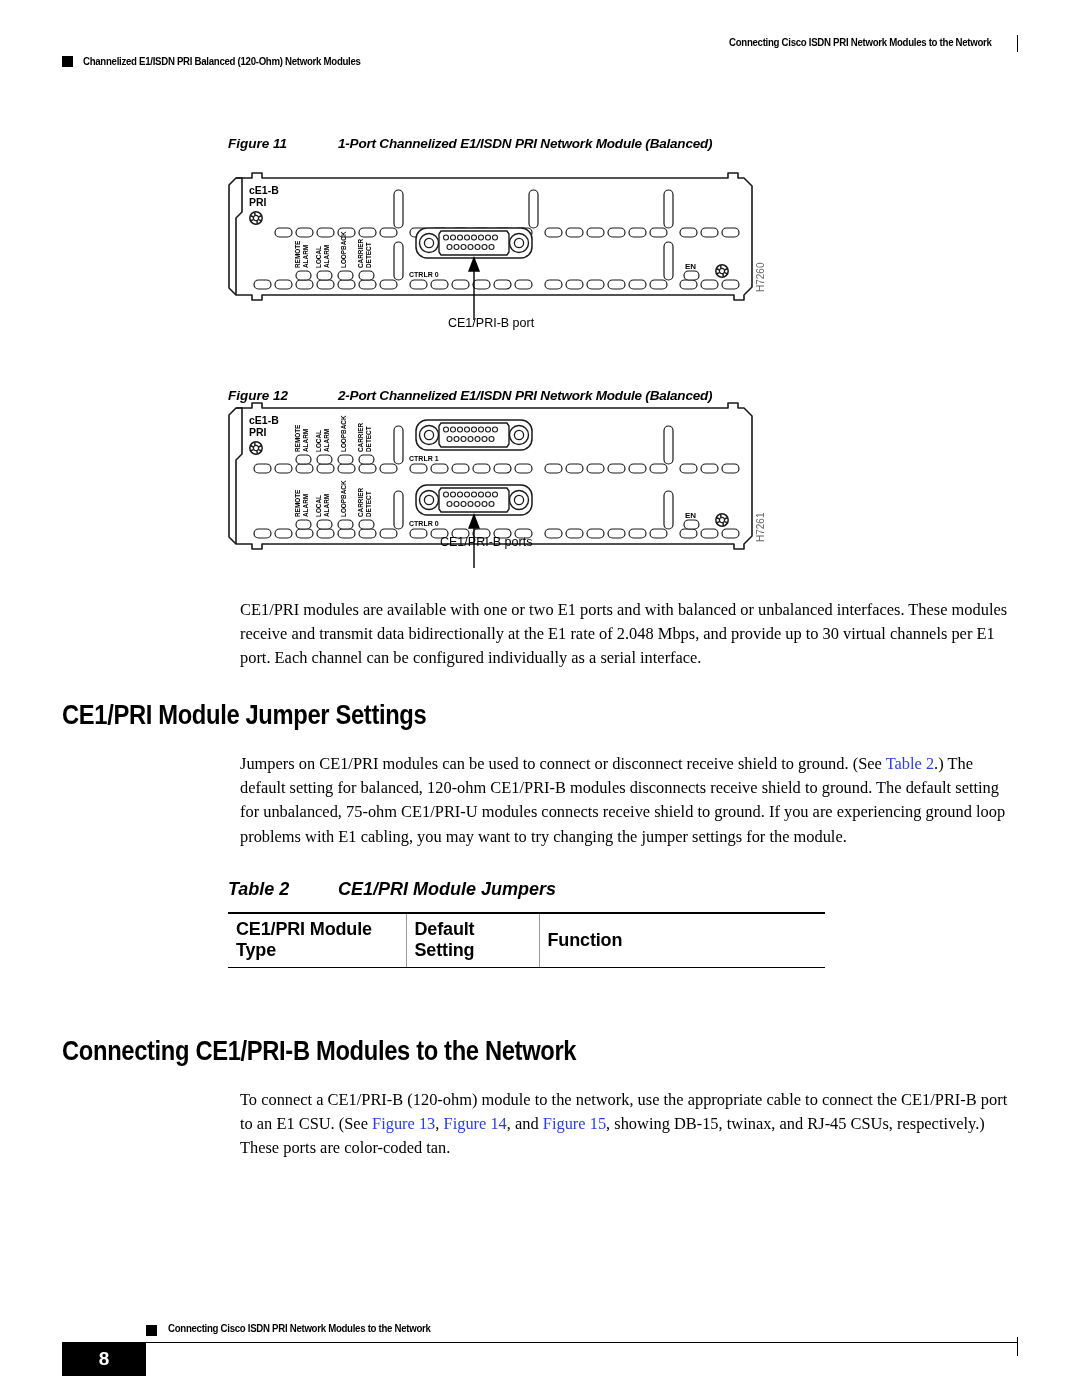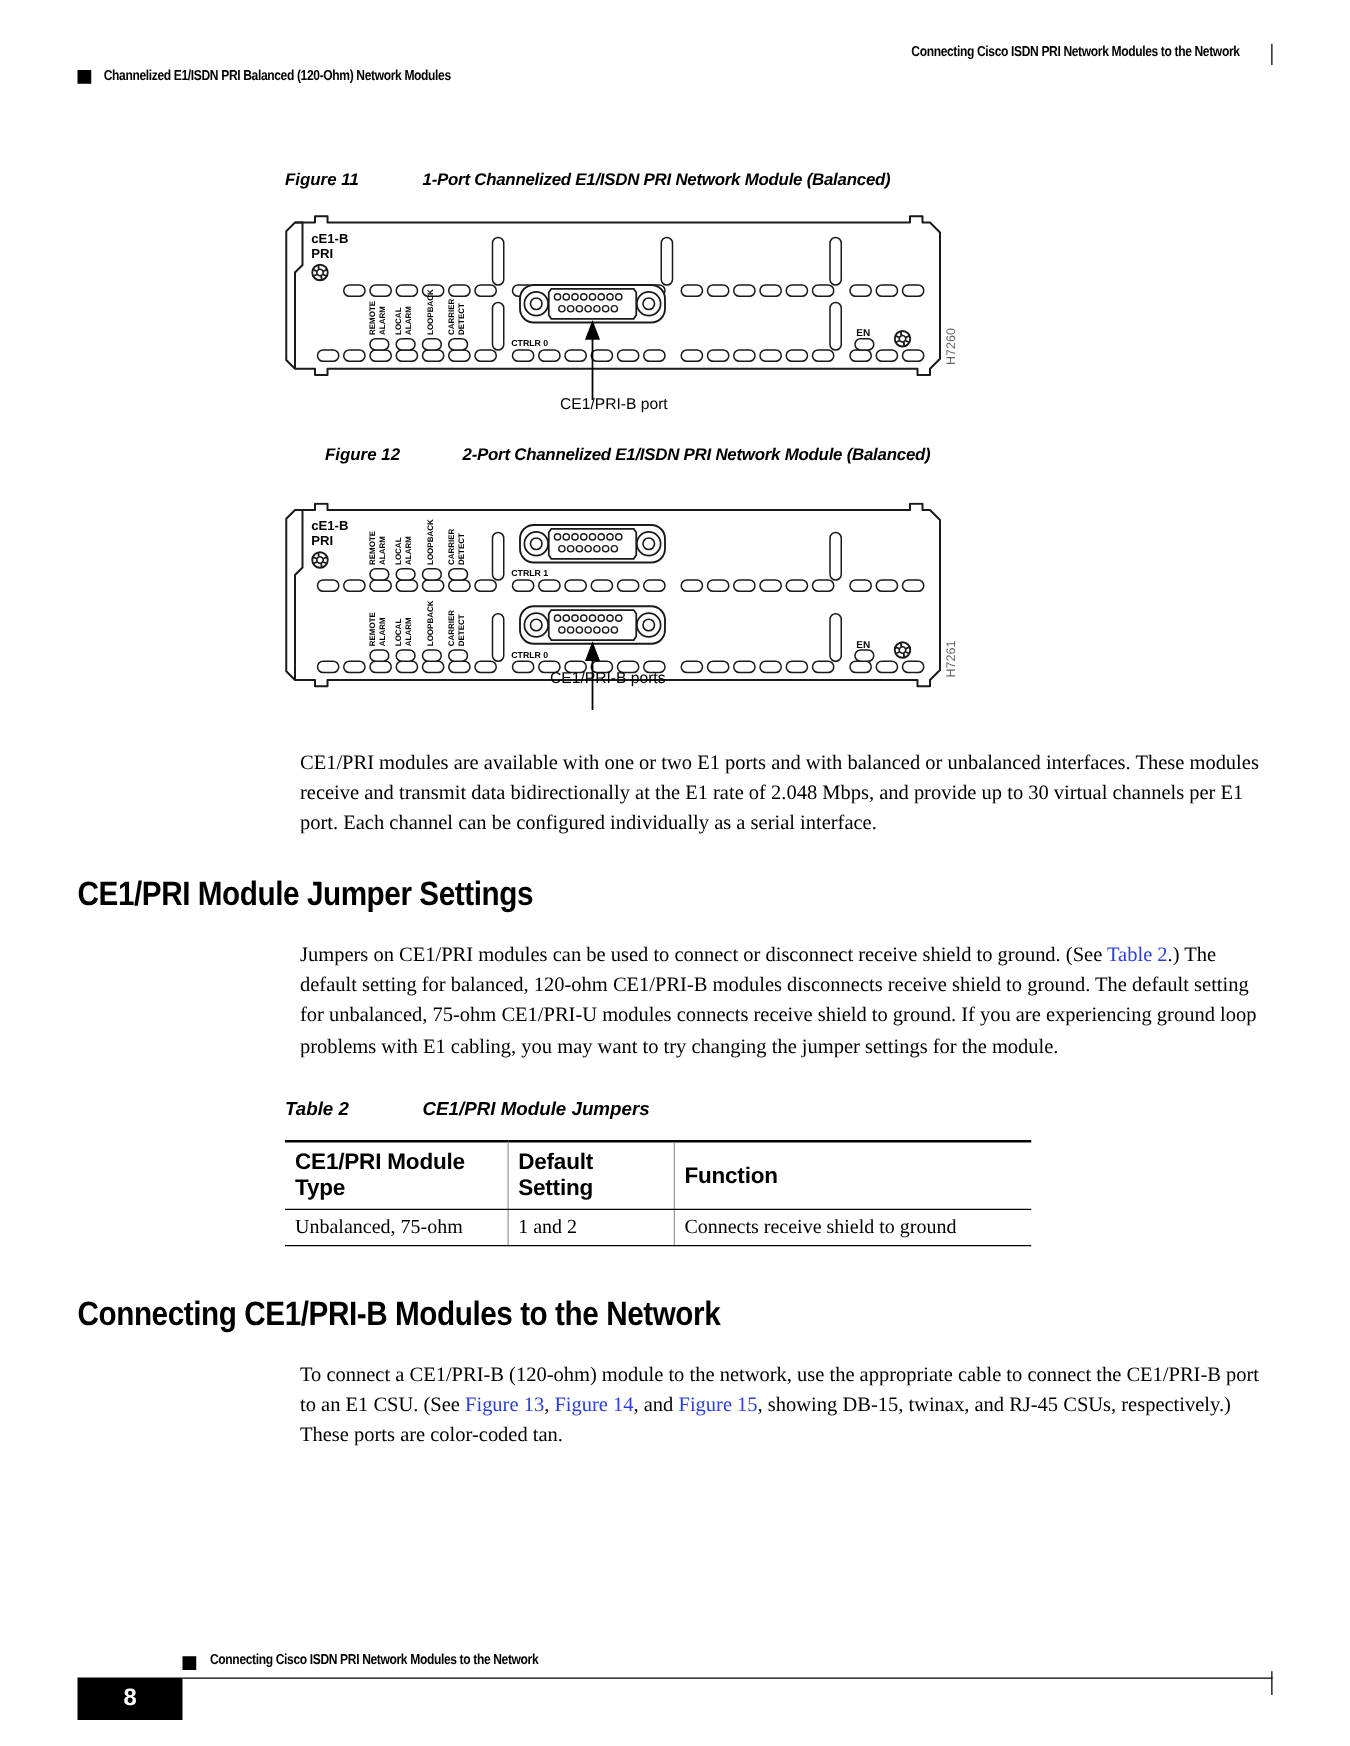--- a/index.html
+++ b/index.html
@@ -112,21 +112,21 @@
     white-space: nowrap;
   }
 
   
   .tbl-caption {
     position: absolute;
     left: 228px;
     font-family: "Liberation Sans", sans-serif;
     font-weight: bold;
     font-style: italic;
-    font-size: 15px;
+    font-size: 18px;
     white-space: nowrap;
   }
   .tbl-caption .num { display: inline-block; width: 110px; }
 
   table.jumpers {
     position: absolute;
     left: 228px;
     border-collapse: collapse;
     width: 597px;
   }
@@ -342,21 +342,21 @@
       <text transform="translate(536,120) rotate(-90)" font-family="Liberation Sans, sans-serif" font-size="10" fill="#666">H7260</text>
 
       <g stroke="#000" stroke-width="1.4" fill="#000">
         <line x1="246" y1="92" x2="246" y2="148"></line>
         <path d="M 246,86 L 251,99 L 241,99 Z"></path>
       </g>
     </svg>
   </div>
   <div class="callout-label" style="left:448px; top:316px;">CE1/PRI-B port</div>
 
-  <div class="fig-caption" style="top:356px;margin-left:32px;">
+  <div class="fig-caption" style="top:388px;">
     <span class="num">Figure 12</span><span class="ttl">2-Port Channelized E1/ISDN PRI Network Module (Balanced)</span>
   </div>
 
   <div class="faceplate" style="left:228px; top:402px;">
     <svg width="540" height="180" viewBox="0 0 540 180" xmlns="http://www.w3.org/2000/svg">
       <path d="M 8,6 L 24,6 L 24,1 L 34,1 L 34,6 L 500,6 L 500,1 L 510,1 L 510,6 L 516,6
                L 524,14 L 524,134 L 516,142 L 516,147 L 506,147 L 506,142 L 34,142
                L 34,147 L 24,147 L 24,142 L 8,142 L 1,135 L 1,13 Z" fill="#ffffff" stroke="#1a1a1a" stroke-width="1.6" stroke-linejoin="round"></path>
       <path d="M 8,6 L 14,6 L 14,52 L 8,58 L 8,142" fill="none" stroke="#1a1a1a" stroke-width="1.6"></path>
 
@@ -537,25 +537,20 @@
 
   <table class="jumpers" style="top:912px;">
     <thead>
       <tr>
         <th>CE1/PRI Module Type</th>
         <th>Default Setting</th>
         <th>Function</th>
       </tr>
     </thead>
     <tbody>
-      <tr>
-        <td>Unbalanced, 75-ohm</td>
-        <td>1 and 2</td>
-        <td>Connects receive shield to ground</td>
-      </tr>
     </tbody>
   </table>
 
   <div class="h1" style="top:1036px;">Connecting CE1/PRI-B Modules to the Network</div>
 
   <div class="para" style="top:1088px;"><span>To connect a CE1/PRI-B (120-ohm) module to the network, use the appropriate cable to connect the CE1/PRI-B port to an E1 CSU. (See </span><a href="#" class="link">Figure 13</a><span>, </span><a href="#" class="link">Figure 14</a><span>, and </span><a href="#" class="link">Figure 15</a><span>, showing DB-15, twinax, and RJ-45 CSUs, respectively.) These ports are color-coded tan.</span></div>
 
 </div>
 
 <div class="footer">

